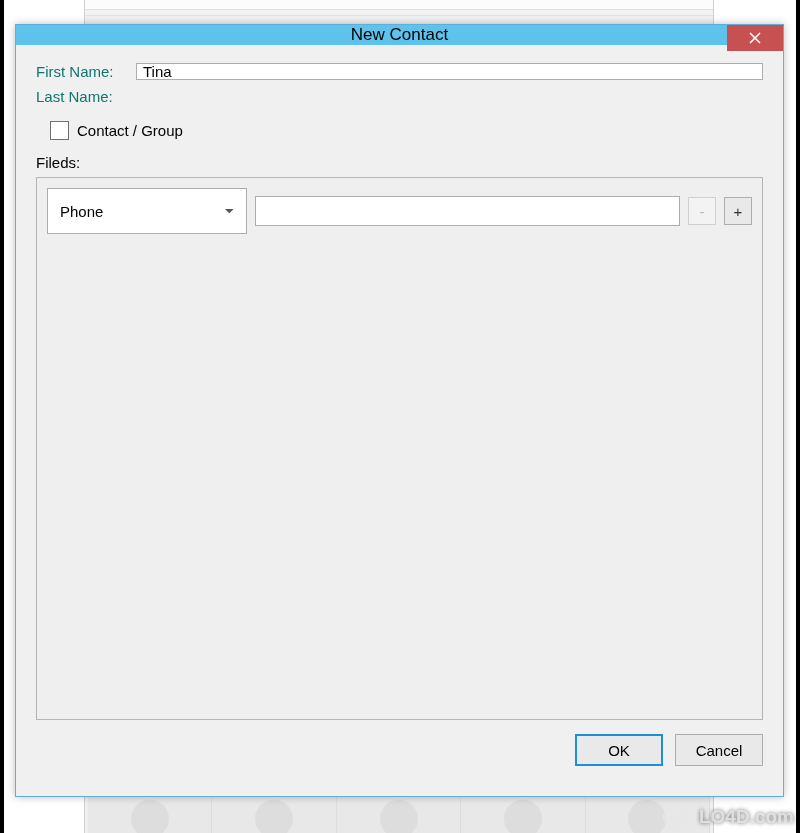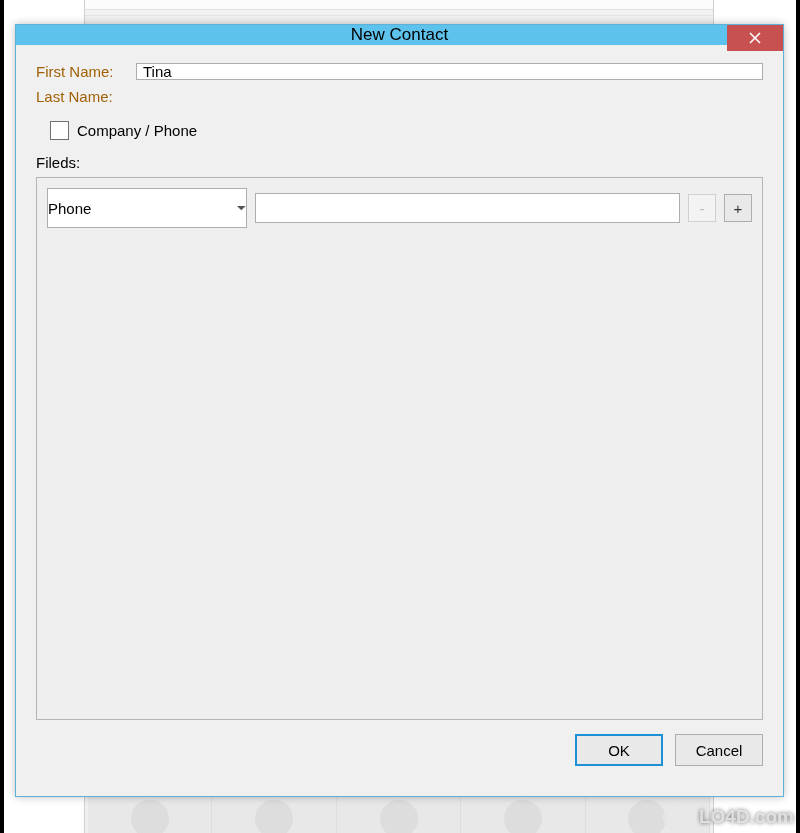--- a/index.html
+++ b/index.html
@@ -55,21 +55,21 @@
   }
   .close-btn svg { width:12px; height:12px; }
 
   .body {
     padding:18px 20px 14px 20px;
     height:calc(100% - 36px);
     display:flex; flex-direction:column;
   }
 
   .row { display:flex; align-items:center; margin-bottom:8px; }
-  .row label { width:100px; text-align:left; color:#a16207; }
+  .row label { width:100px; text-align:left; color:#0f766e; }
   .txt {
     flex:1; height:17px;
     border:1px solid #adadad;
     background:#fff;
     padding:2px 6px;
     font:inherit;
     outline:none;
   }
 
   .chk-row { display:flex; align-items:center; margin:8px 0 14px 14px; }
@@ -81,24 +81,24 @@
 
   .fields-box {
     flex:1;
     border:1px solid #b5b5b5;
     background:#efefef;
     padding:10px 10px;
     position:relative;
   }
   .field-row { display:flex; align-items:center; gap:8px; }
   .combo {
-    width:200px; height:40px;
+    width:200px; height:46px;
     border:1px solid #adadad; background:#fff;
     display:flex; align-items:center; justify-content:space-between;
-    padding:0 0;
+    padding:0 12px;
   }
   .combo .chev { font-size:12px; color:#555; }
   .field-input {
     flex:1; height:30px;
     border:1px solid #adadad; background:#fff;
     font:inherit; padding:2px 6px; outline:none;
   }
   .sq-btn {
     width:28px; height:28px;
     border:1px solid #adadad;
@@ -184,21 +184,21 @@
       <label>First Name:</label>
       <input class="txt" type="text" value="Tina" style="">
     </div>
 
     <div class="row">
       <label>Last Name:</label>
     </div>
 
     <div class="chk-row">
       <div class="chk"></div>
-      <span>Company / Phone</span>
+      <span>Contact / Group</span>
     </div>
 
     <div class="fields-lbl">Fileds:</div>
 
     <div class="fields-box">
       <div class="field-row">
         <div class="combo">
           <span>Phone</span>
           <span class="chev">⏷</span>
         </div>

